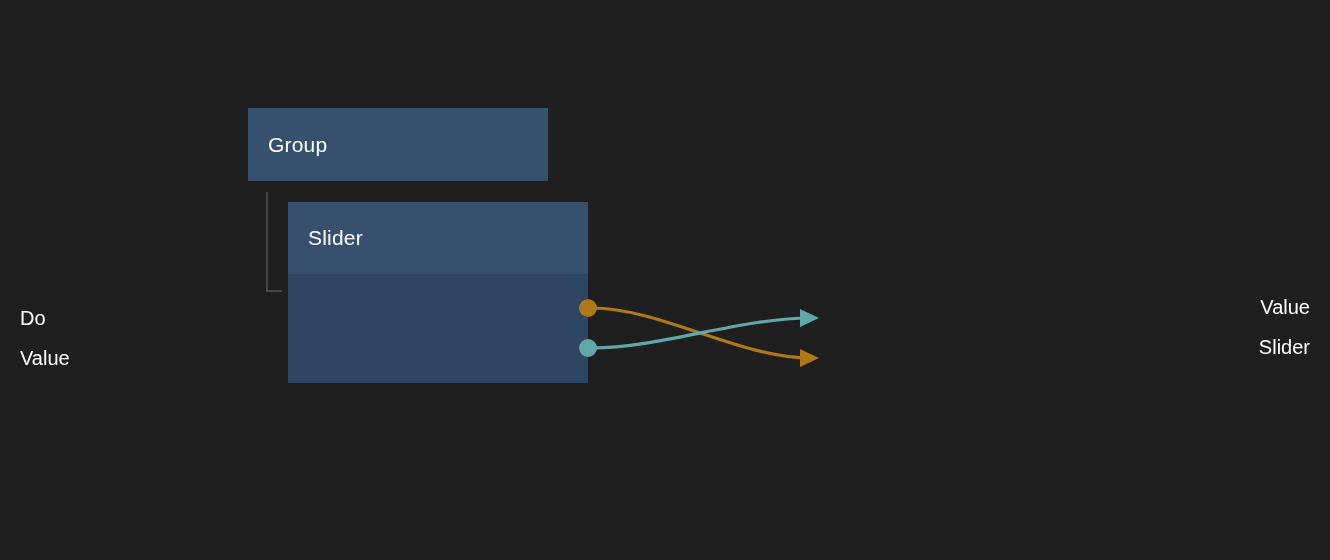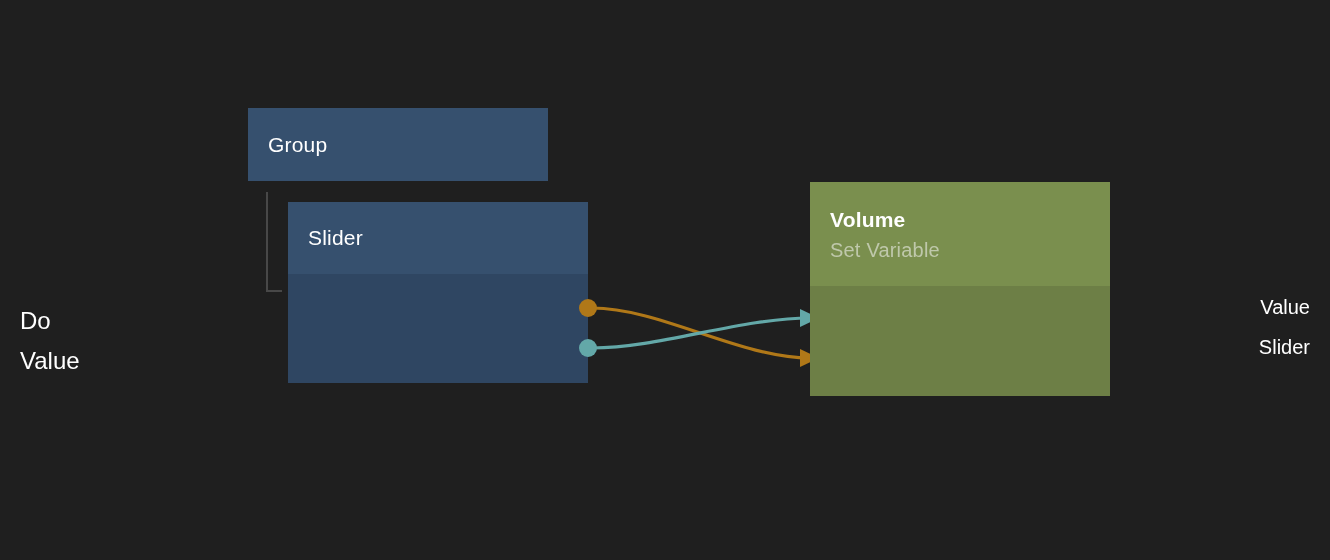--- a/index.html
+++ b/index.html
@@ -147,21 +147,21 @@
     letter-spacing: 0.2px;
   }
   #volume-node .node-body {
     height: 110px;
     position: relative;
   }
   .port-row-in {
     position: absolute;
     left: 20px;
     color: #ffffff;
-    font-size: 24px;
+    font-size: 20px;
     white-space: nowrap;
   }
   #port-do-in    { top: 307px; }
   #port-value-in { top: 347px; }
 
   
   #wires {
     position: absolute;
     left: 0; top: 0;
     width: 1330px;
@@ -195,24 +195,17 @@
     <path d="M 592 348 C 660 348, 740 318, 810 318" fill="none" stroke="#63a8a8" stroke-width="3.2" stroke-linecap="round"></path>
     <polygon points="800,309 819,318 800,327" fill="#63a8a8"></polygon>
   </svg>
 
   <div class="port-row-out" id="port-value-out">Value</div>
   <div class="port-dot" id="dot-value"></div>
 
   <div class="port-row-out" id="port-changed-out">Slider</div>
   <div class="port-dot" id="dot-changed"></div>
 
-  <div class="node" id="volume-node">
-    <div class="node-header">
-      <div class="node-title">Volume</div>
-      <div class="node-subtitle">Set Variable</div>
-    </div>
-    <div class="node-body"></div>
-  </div>
 
   <div class="port-row-in" id="port-do-in">Do</div>
   <div class="port-row-in" id="port-value-in">Value</div>
 
 </div>
 
 </body></html>

